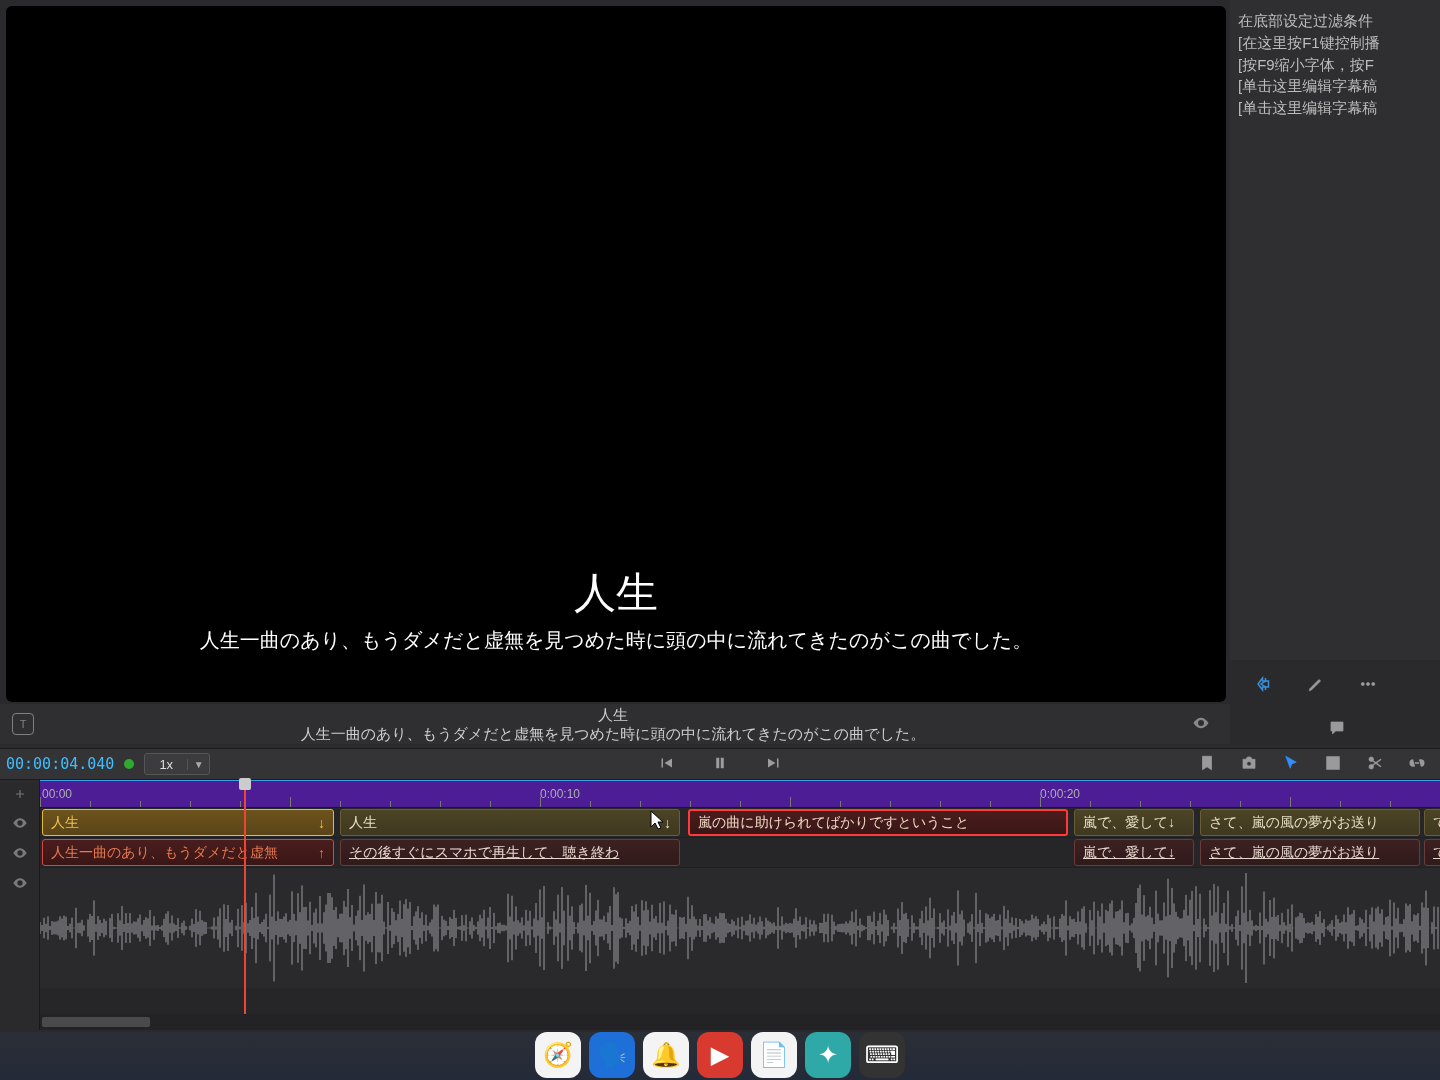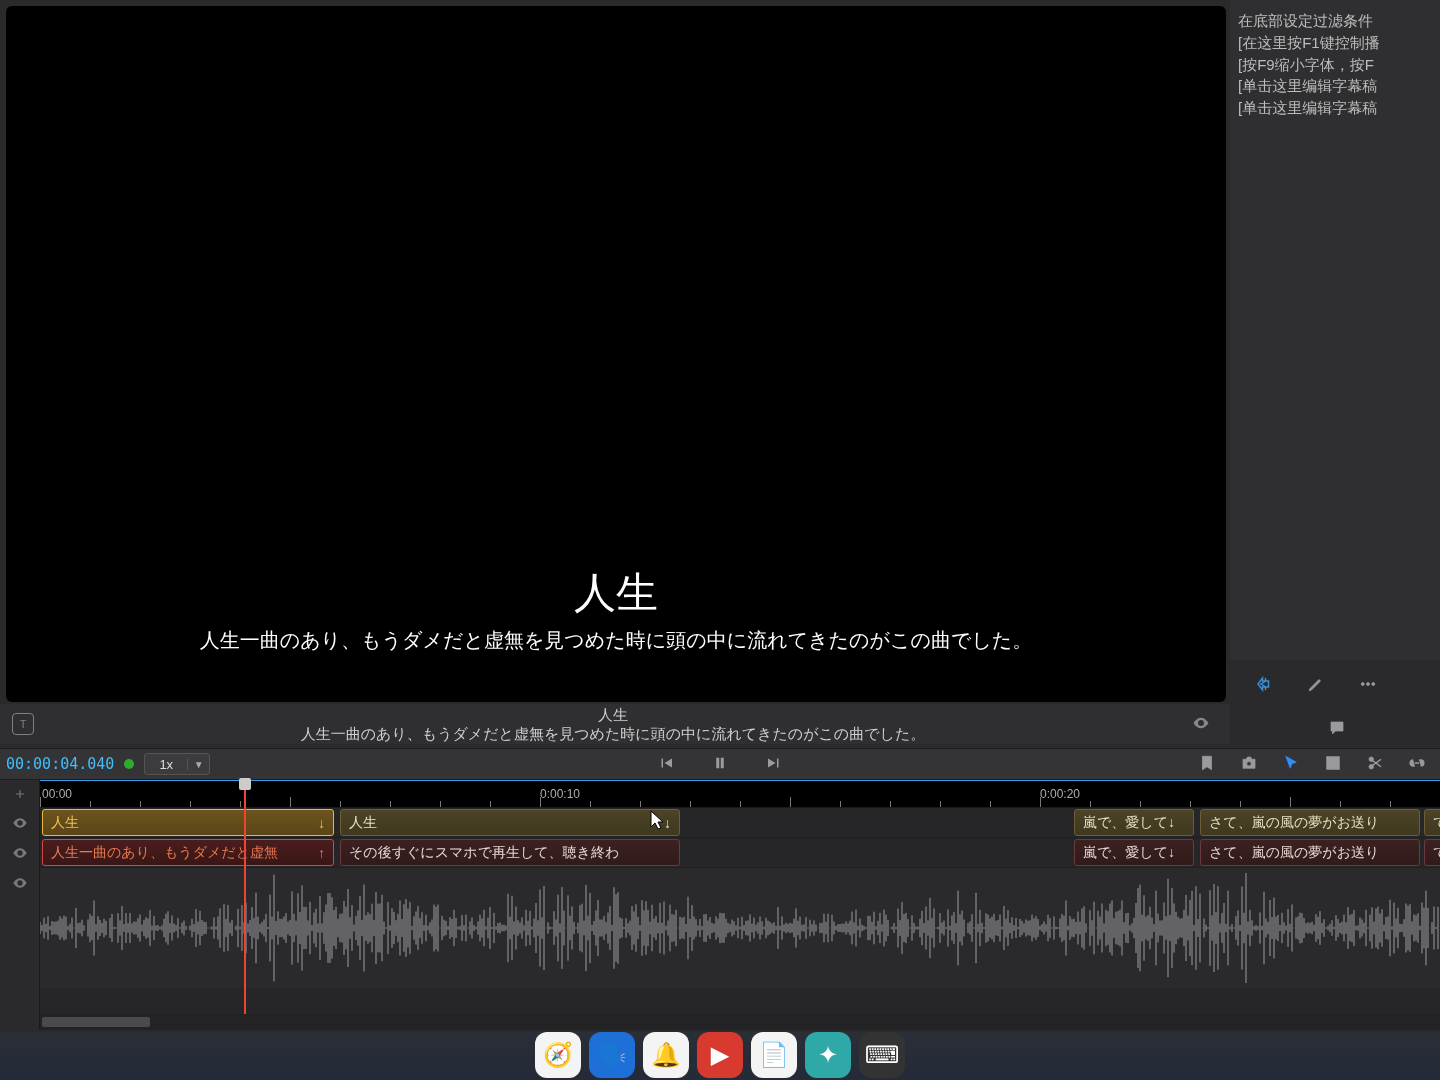--- a/index.html
+++ b/index.html
@@ -102,21 +102,21 @@
     height: 28px; display:flex;align-items:center;justify-content:center;
     color:#777; cursor:pointer;
   }
   .gutter-btn svg { width:14px;height:14px;fill:currentColor; }
   .gutter-eye { height: 30px; display:flex;align-items:center;justify-content:center;color:#7a7a7c;}
   .gutter-eye svg{width:16px;height:16px;fill:currentColor;}
 
   .tl-body { flex:1; position:relative; background:#262628; }
 
   .ruler {
-    height: 28px; background:#000000; position:relative;
+    height: 28px; background:#4c1d95; position:relative;
     border-bottom:1px solid #1a1a1c; border-top: 1.5px solid #3a9fe8;
   }
   .ruler-label { position:absolute; top:6px; font-size:12px; color:#aeaeb0; }
   .ruler-tick { position:absolute; bottom:0; width:1px; height:6px; background:#777; }
   .ruler-tick.major { height: 10px; }
 
   .track { height: 30px; position:relative; border-bottom:1px solid #202022; }
   .clip {
     position:absolute; top:1px; height:27px; border-radius:3px;
     display:flex; align-items:center; padding:0 8px; font-size:14px;
@@ -129,21 +129,21 @@
   .clip.olive {
     background: linear-gradient(#4d4426,#3e3820);
     border: 1px solid #6b5d36; color:#e6e0c2;
   }
   .clip.red-active {
     background: linear-gradient(#4a1d1d,#3a1616);
     border: 1.5px solid #d84444; color:#e87a52;
   }
   .clip.red {
     background: linear-gradient(#3d2121,#301a1a);
-    border: 1px solid #6b3a3a; color:#e8d8d0;
+    border: 1px solid #6b3a3a; color:#e8d8d0;text-decoration:underline;
   }
   .clip.red-sel {
     background: linear-gradient(#4a1d1d,#3a1616);
     border: 2px solid #ff3a3a; color:#f2d8c8;
   }
 
   .waveform-row { position:relative; height:120px; overflow:hidden; background:#2a2a2c; }
   .waveform-svg { position:absolute; inset:0; }
 
   .tl-scroll { position:absolute; bottom:0; left:0; right:0; height:16px; background:#232325; }
@@ -353,20 +353,23 @@
 
     <div class="track">
       <div class="clip orange-active" style="left:2px;width:292px">
           <span>人生</span>
           <span style="margin-left:auto">↓</span>
         </div>
       <div class="clip olive" style="left:300px;width:340px">
           <span>人生</span>
           <span style="margin-left:auto">↓</span>
         </div>
+      <div class="clip red-sel" style="left:648px;width:380px">
+          <span>嵐の曲に助けられてばかりですということ</span>
+        </div>
       <div class="clip olive" style="left:1034px;width:120px">
           <span>嵐で、愛して↓</span>
         </div>
       <div class="clip olive" style="left:1160px;width:220px">
           <span>さて、嵐の風の夢がお送り</span>
         </div>
       <div class="clip olive" style="left:1384px;width:30px">
           <span>て</span>
         </div>
     </div>

